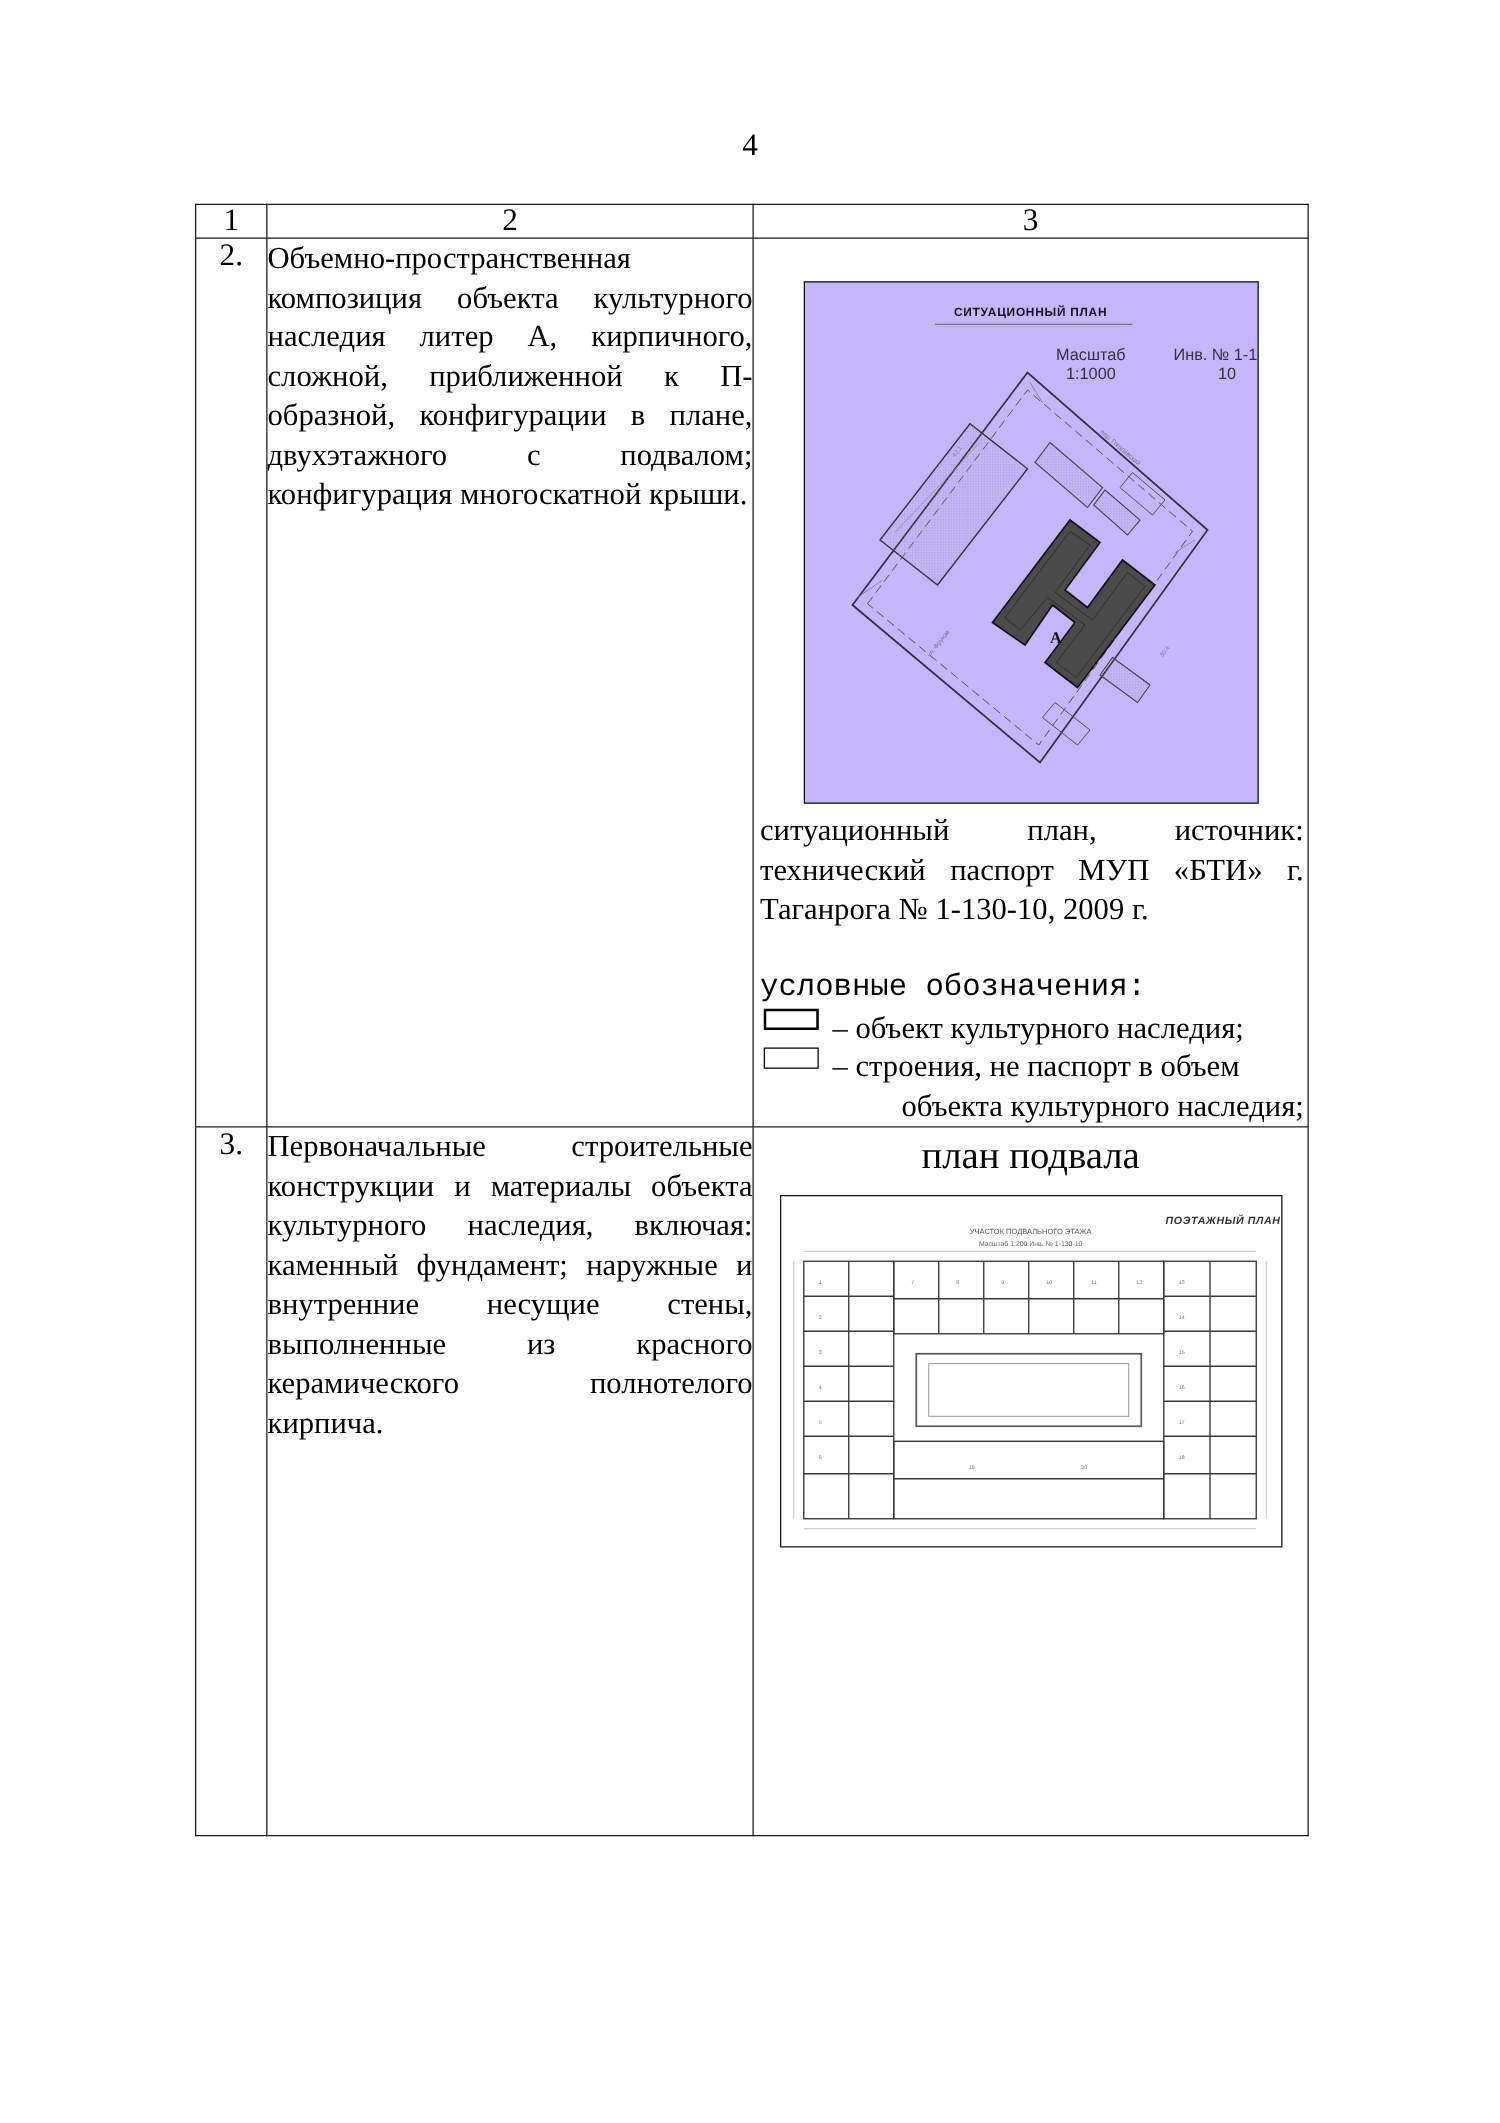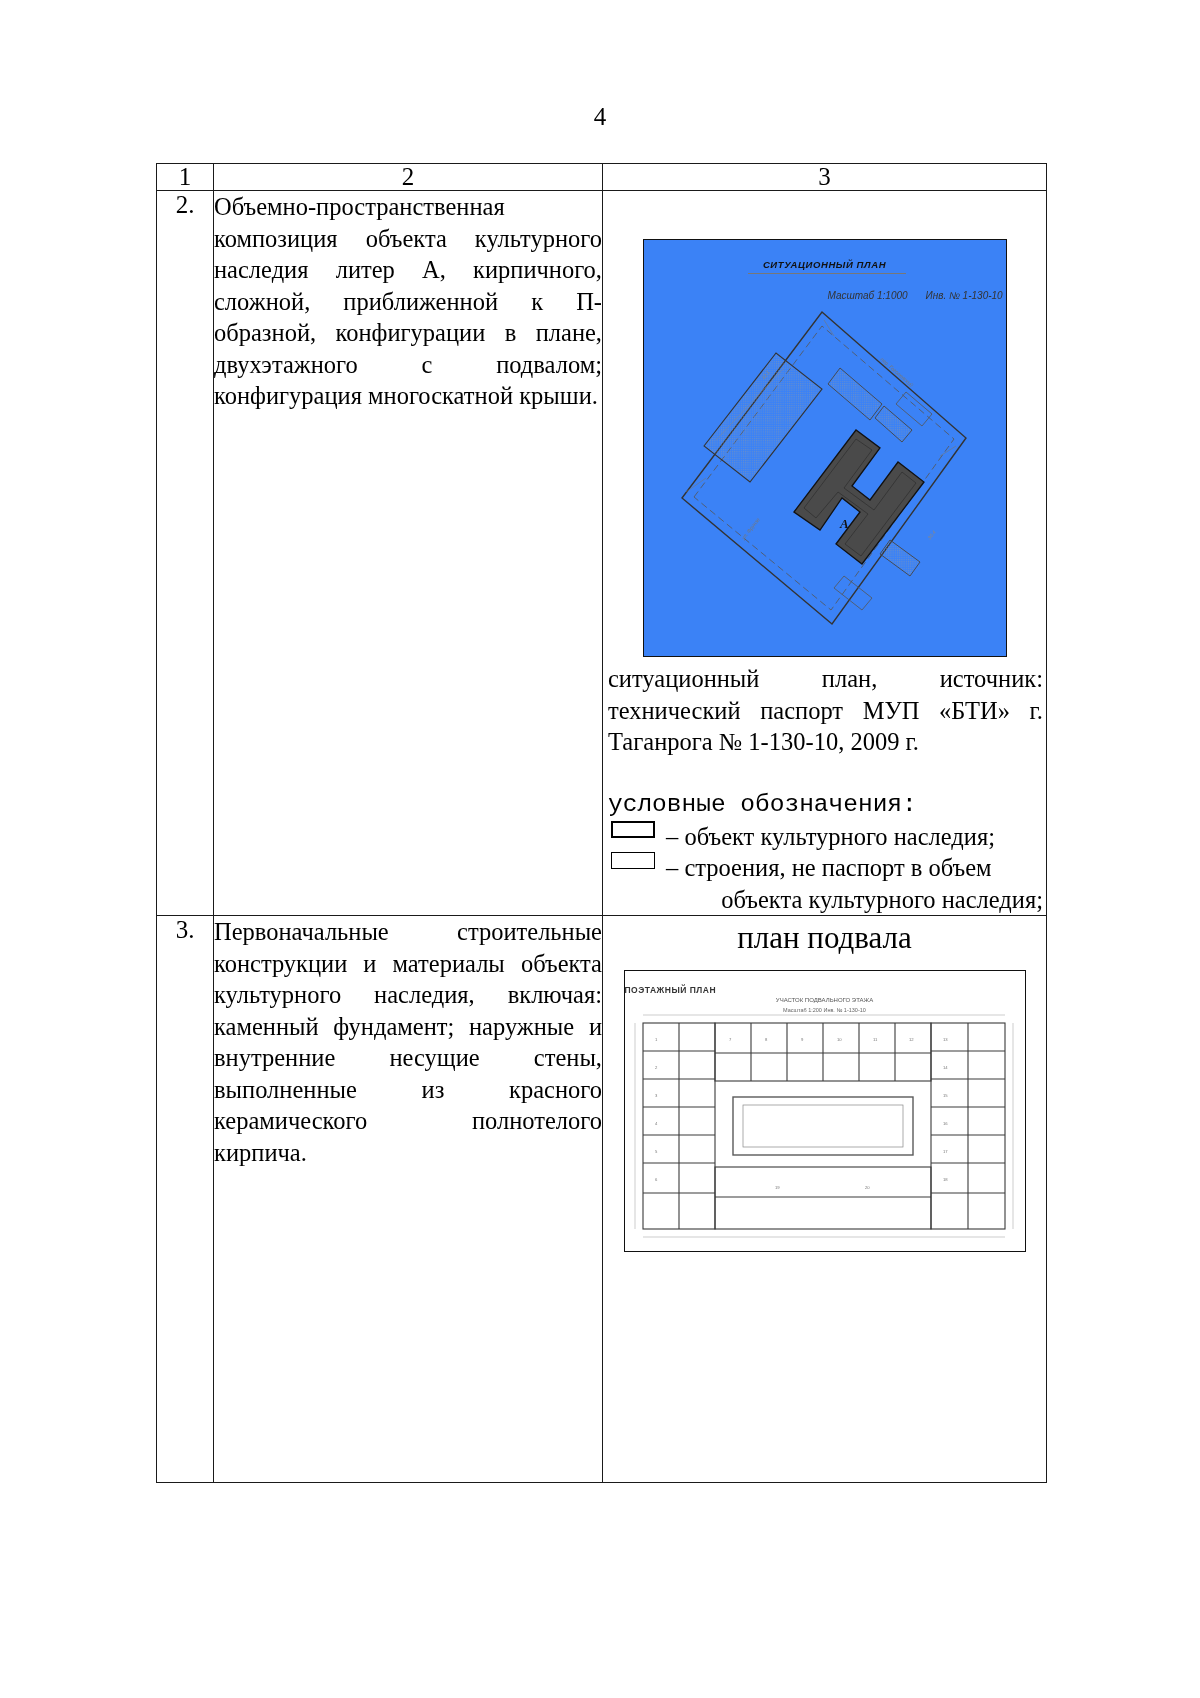--- a/index.html
+++ b/index.html
@@ -112,25 +112,24 @@
     line-height: 31.5px;
     text-align: right;
     margin: 0;
   }
 
   
   .sit-frame {
     width: 362px;
     height: 416px;
     border: 1.6px solid #111;
-    margin: 48px auto 6px auto;
+    margin: 34px auto 6px auto;
     position: relative;
-    background: #3b82f6;
+    background: #c4b5fd;
     overflow: hidden;
-    font-style: italic;
   }
   .sit-title {
     position: absolute;
     top: 19px;
     left: 0;
     width: 100%;
     text-align: center;
     font-family: "Liberation Sans", sans-serif;
     font-size: 9.5px;
     font-weight: bold;
@@ -144,47 +143,48 @@
     width: 158px;
     height: 1px;
     background: #777;
   }
   .sit-meta {
     position: absolute;
     top: 50px;
     left: 150px;
     width: 200px;
     font-family: "Liberation Sans", sans-serif;
-    font-size: 10px;
+    font-size: 13px;
     color: #333;
     display: flex;
     gap: 18px;
     padding-left: 34px;
   }
   .sit-svg { position: absolute; inset: 0; }
 
   
   .bas-frame {
     width: 400px;
     height: 280px;
     border: 1.6px solid #111;
     margin: 16px auto 0 auto;
     position: relative;
     background: #fff;
     overflow: hidden;
   }
   .bas-title {
     position: absolute;
     top: 14px; left: 0; width: 100%;
-    text-align: left;
+    text-align: right;
     font-family: "Liberation Sans", sans-serif;
     font-size: 8.5px;
     font-weight: bold;
     letter-spacing: 0.5px;
     color: #333;
+    font-style: italic;
   }
   .bas-sub {
     position: absolute;
     top: 26px; left: 0; width: 100%;
     text-align: center;
     font-family: "Liberation Sans", sans-serif;
     font-size: 6px;
     color: #555;
   }
   .bas-meta {

